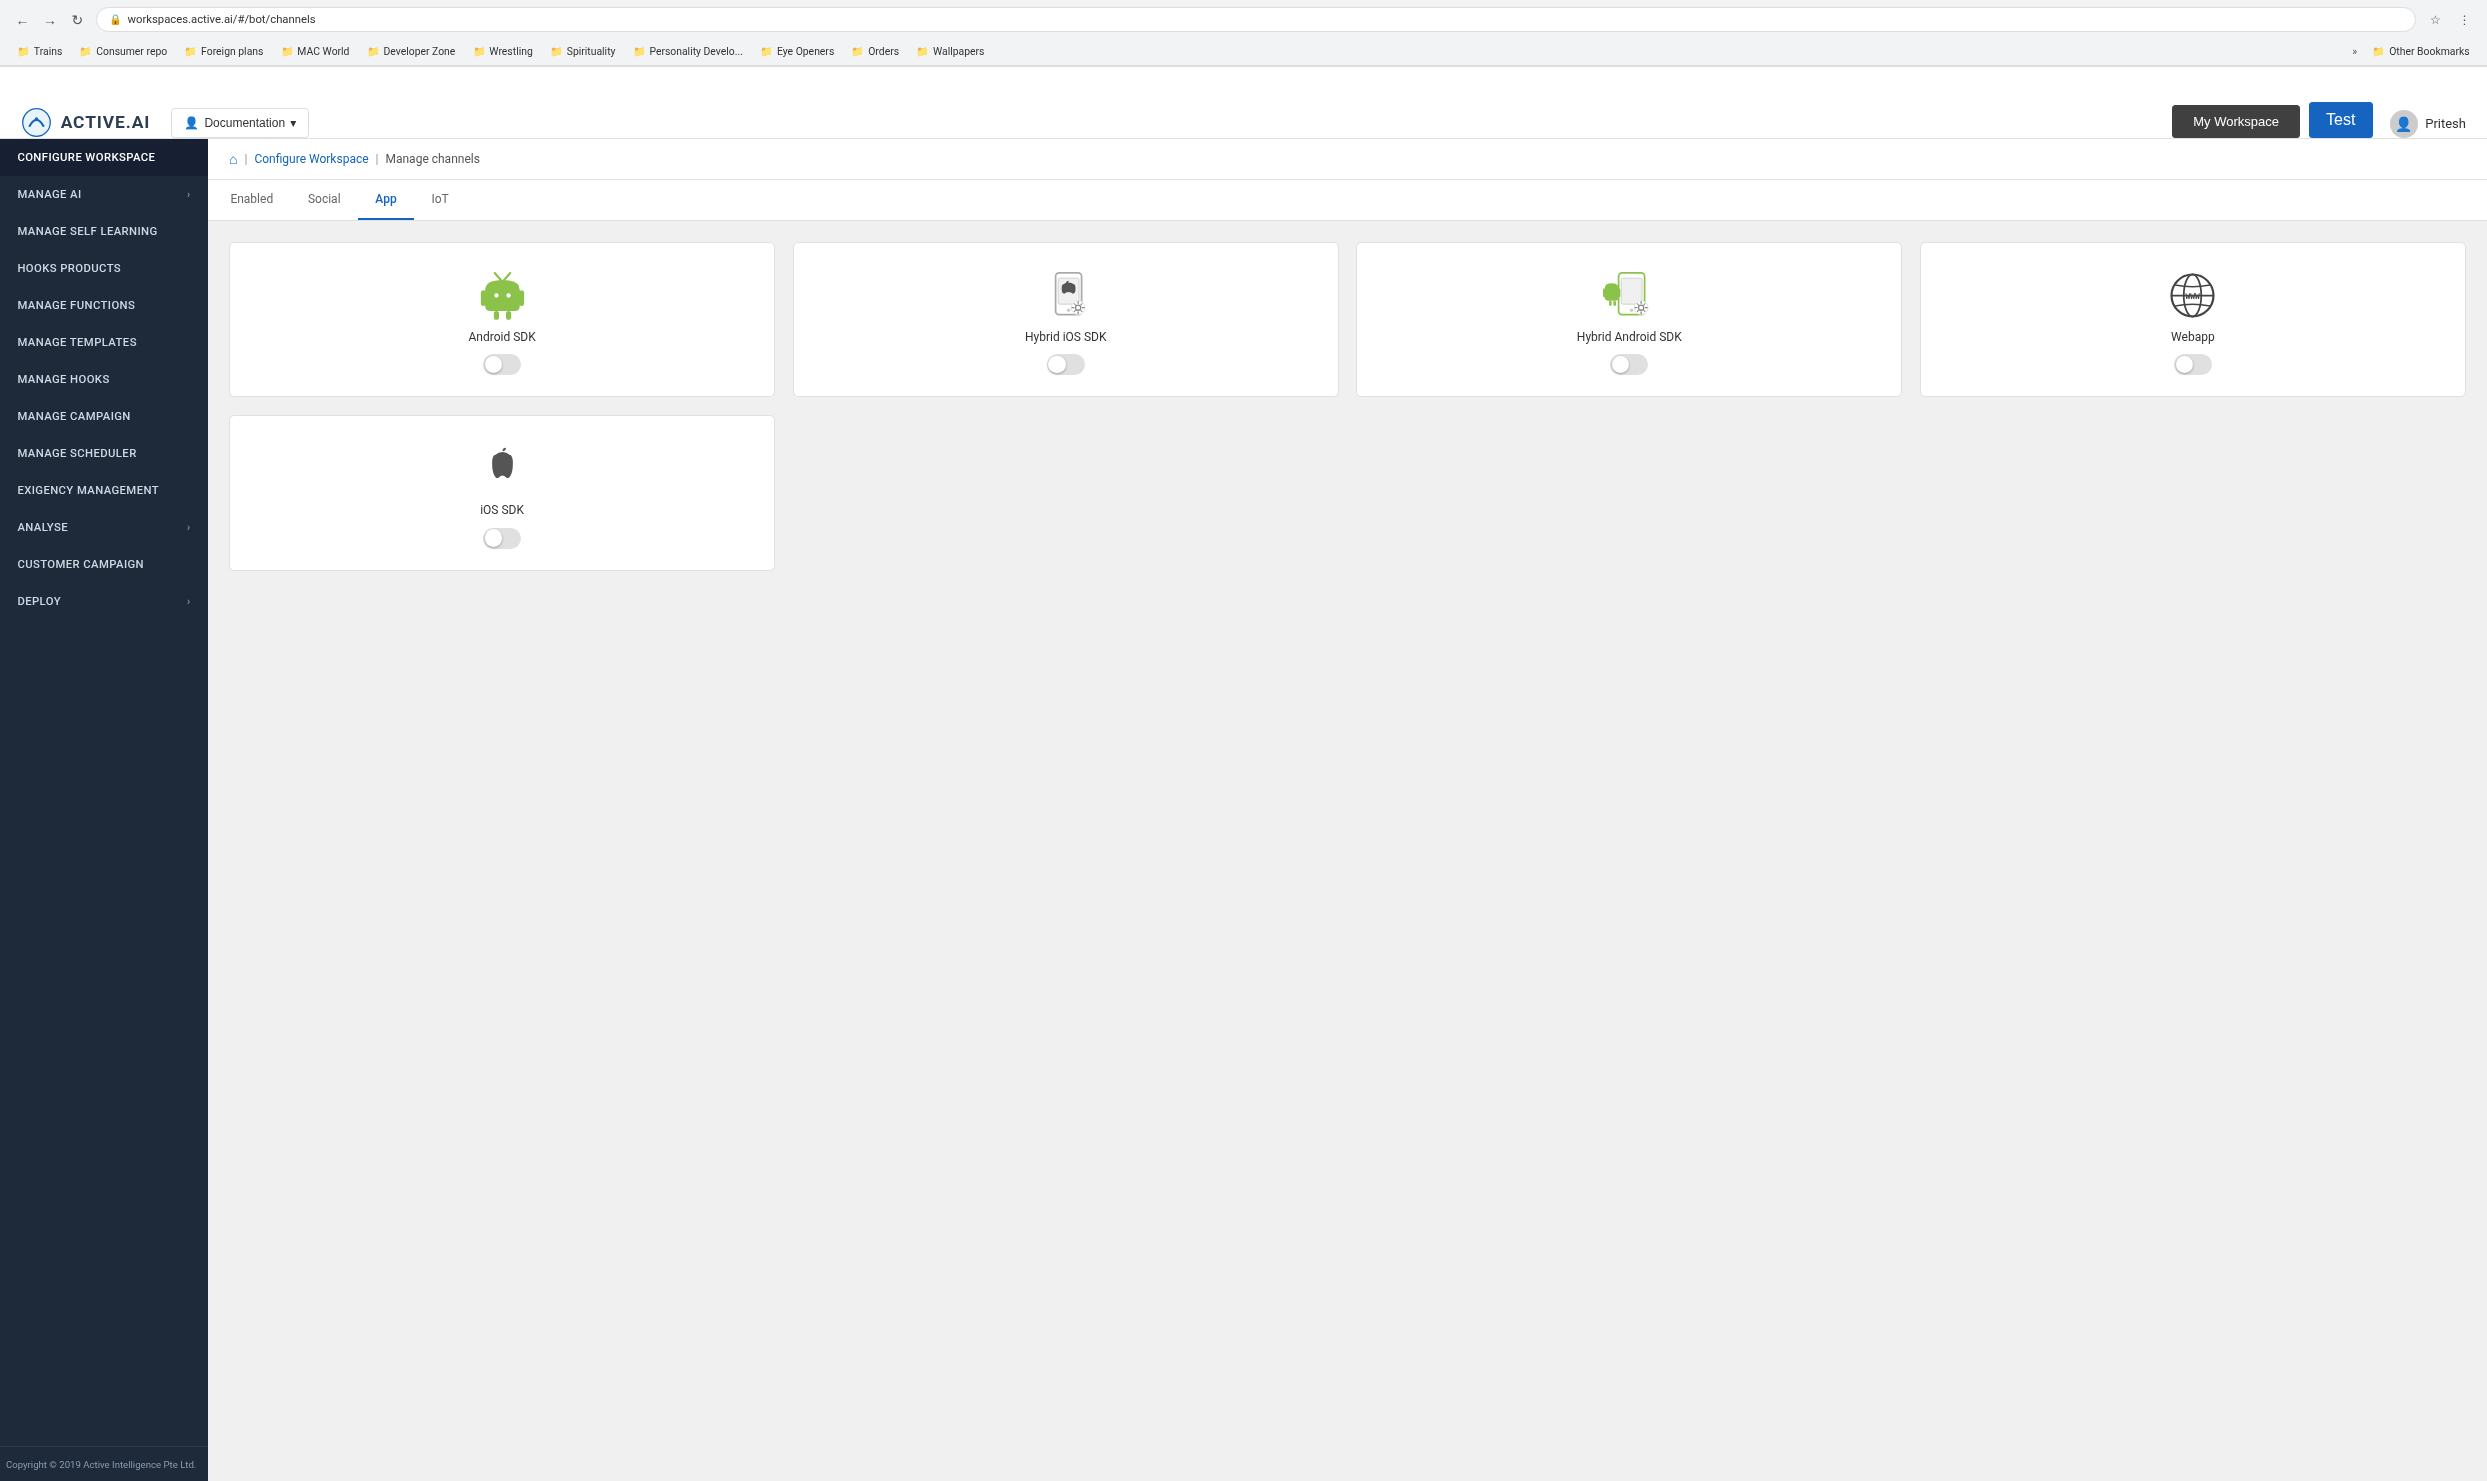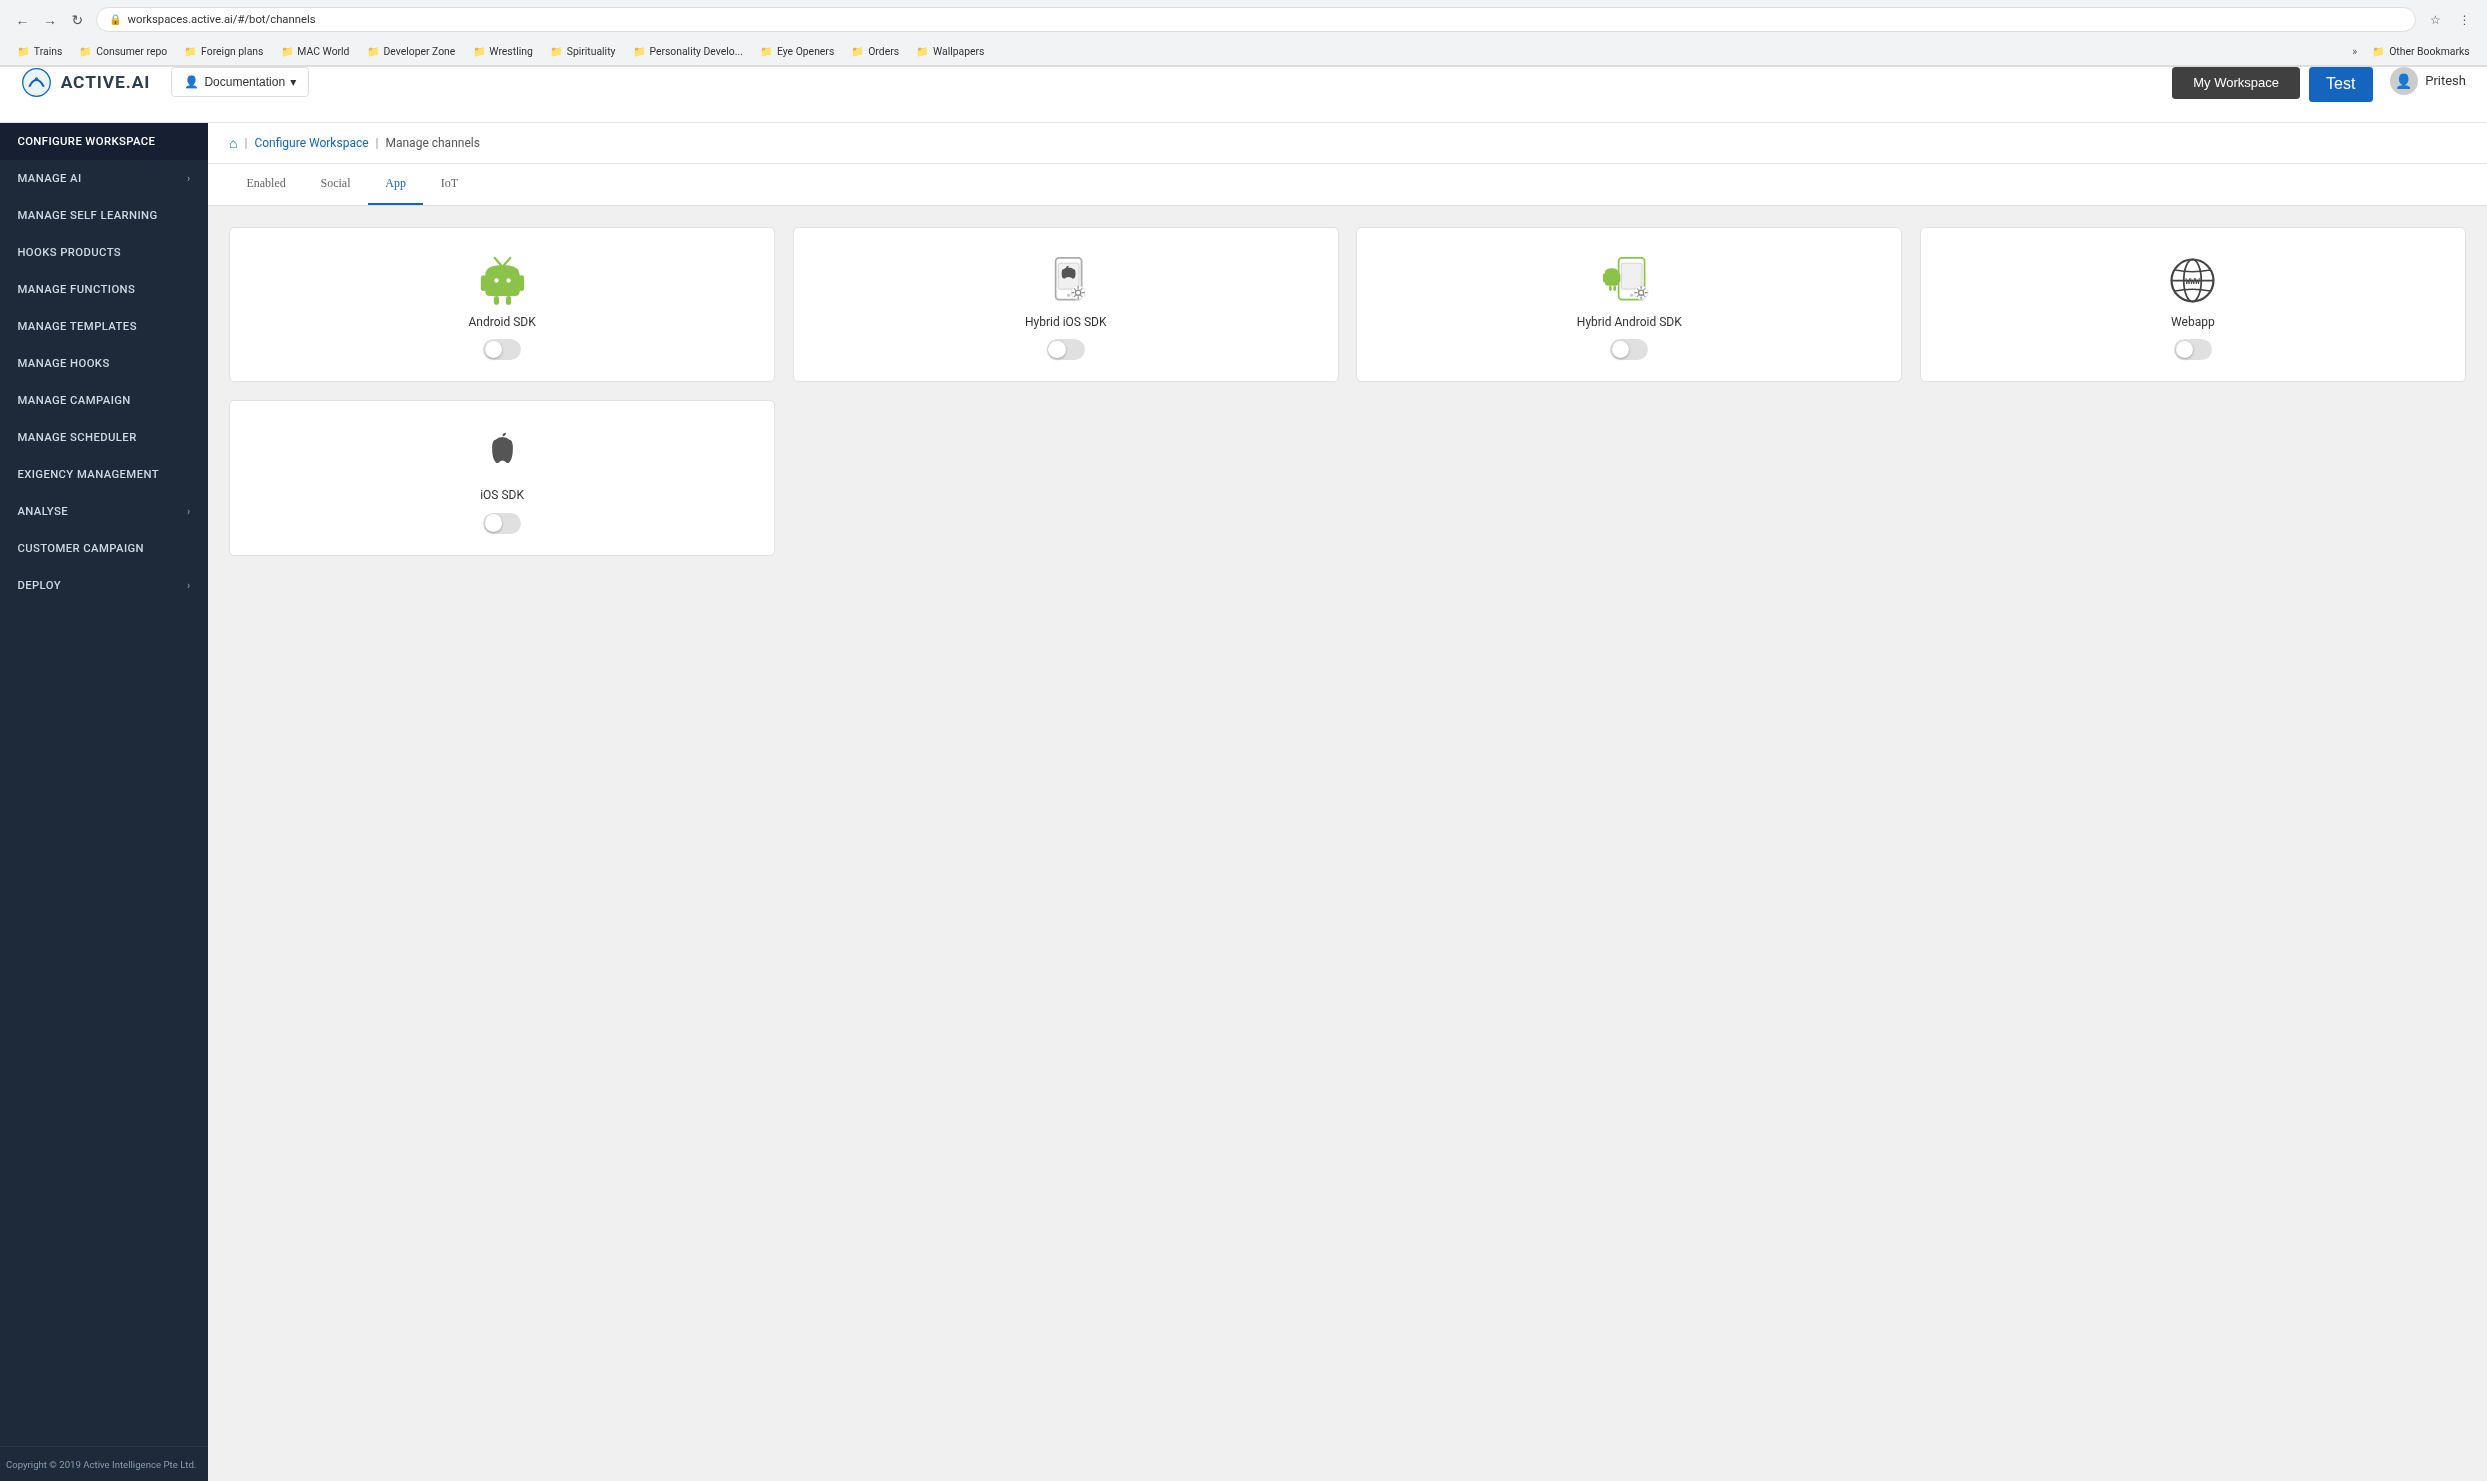--- a/index.html
+++ b/index.html
@@ -17,21 +17,21 @@
 
     
     .bookmarks-bar { display: flex; align-items: center; padding: 3.5px 10.4px; gap: 3.5px; background: #f1f3f4; border-bottom: 0.9px solid #ddd; overflow: hidden; }
     .bookmark-item { display: flex; align-items: center; gap: 3.5px; padding: 2.6px 7px; border-radius: 3.5px; cursor: pointer; white-space: nowrap; font-size: 10.4px; color: #333; }
     .bookmark-folder-icon { font-size: 10.4px; }
     .bookmarks-more { margin-left: auto; font-size: 10.4px; color: #555; padding: 2.6px 5.2px; cursor: pointer; }
     .other-bookmarks { font-size: 10.4px; color: #333; padding: 2.6px 7px; cursor: pointer; white-space: nowrap; display: flex; align-items: center; gap: 3.5px; }
 
     
     .app-wrapper { display: flex; flex-direction: column; height: calc(100vh - 66px); }
-    .app-header { background: white; border-bottom: 0.9px solid #e0e0e0; display: flex; align-items: flex-start; padding: 0 21px; height: 56px; }
+    .app-header { background: white; border-bottom: 0.9px solid #e0e0e0; display: flex; align-items: flex-end; padding: 0 21px; height: 72px; }
     .logo-area { display: flex; align-items: center; gap: 8.7px; margin-right: 21px; }
     .logo-icon { width: 31px; height: 31px; }
     .logo-text { font-size: 17.4px; font-weight: 700; color: #2c3e50; letter-spacing: 0.9px; }
     .header-doc-btn { display: flex; align-items: center; gap: 5.2px; padding: 7px 12px; border: 0.9px solid #ddd; border-radius: 3.5px; background: white; cursor: pointer; font-size: 12px; color: #333; }
     .header-spacer { flex: 1; }
     .my-workspace-btn { background: #404040; color: white; border: none; padding: 8.7px 21px; border-radius: 3.5px; font-size: 13px; font-weight: 500; cursor: pointer; margin-right: 8.7px; }
     .test-btn { background: #1565c0; color: white; border: none; padding: 8.7px 17.4px; border-radius: 3.5px; font-size: 16px; font-weight: 500; cursor: pointer; margin-right: 17.4px; }
     .user-area { display: flex; align-items: center; gap: 7px; cursor: pointer; }
     .user-avatar { width: 28px; height: 28px; border-radius: 50%; background: #ccc; display: flex; align-items: center; justify-content: center; font-size: 14px; color: #555; }
     .user-name { font-size: 13px; color: #333; }
@@ -50,21 +50,21 @@
     .content-area { flex: 1; background: #f0f0f0; overflow-y: auto; }
 
     
     .breadcrumb { background: white; padding: 12px 21px; display: flex; align-items: center; gap: 7px; font-size: 12px; border-bottom: 0.9px solid #e0e0e0; }
     .breadcrumb-home { color: #1565c0; font-size: 14px; cursor: pointer; }
     .breadcrumb-sep { color: #999; }
     .breadcrumb-link { color: #1565c0; cursor: pointer; }
     .breadcrumb-current { color: #555; }
 
     
-    .tabs-container { background: white; padding: 0 21px; border-bottom: 0.9px solid #e0e0e0; display: flex; gap: 0; font-family: Liberation Serif, serif; }
+    .tabs-container { background: white; padding: 0 5px; border-bottom: 0.9px solid #e0e0e0; display: flex; gap: 0; }
     .tab { padding: 12px 17.4px; font-size: 12px; cursor: pointer; color: #666; border-bottom: 2.6px solid transparent; }
     .tab.active { color: #1565c0; border-bottom-color: #1565c0; font-weight: 500; }
 
     
     .cards-section { padding: 21px; }
     .cards-grid { display: grid; grid-template-columns: repeat(4, 1fr); gap: 17.4px; margin-bottom: 17.4px; }
     .cards-row2 { display: grid; grid-template-columns: repeat(4, 1fr); gap: 17.4px; }
     .channel-card { background: white; border: 0.9px solid #e0e0e0; border-radius: 5.2px; padding: 28px 17.4px 21px; display: flex; flex-direction: column; align-items: center; gap: 10.4px; min-height: 122px; cursor: pointer; }
     .channel-icon { font-size: 42px; line-height: 1; display: flex; align-items: center; justify-content: center; height: 49px; }
     .channel-name { font-size: 12px; color: #333; font-weight: 400; text-align: center; }

